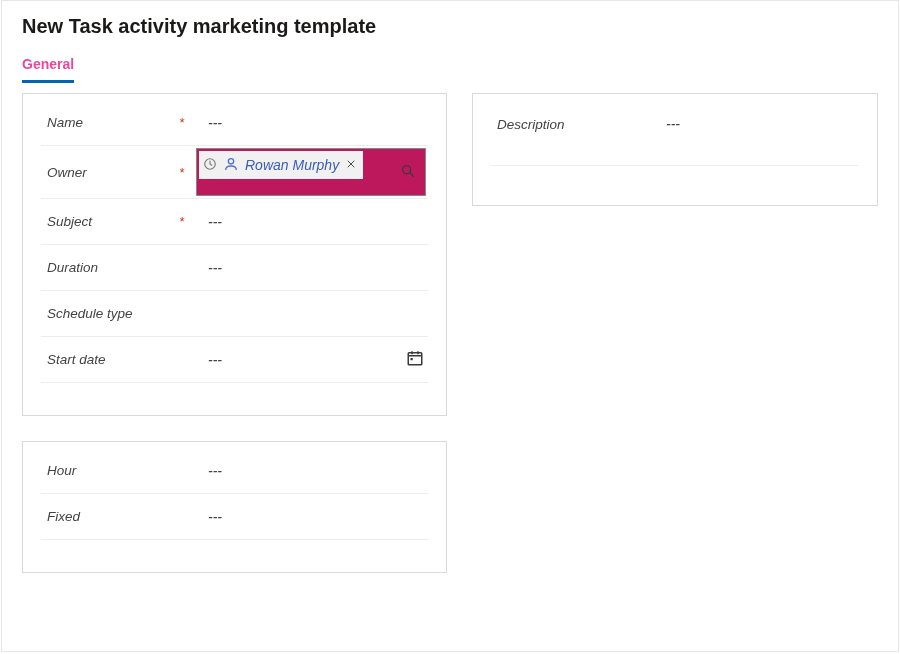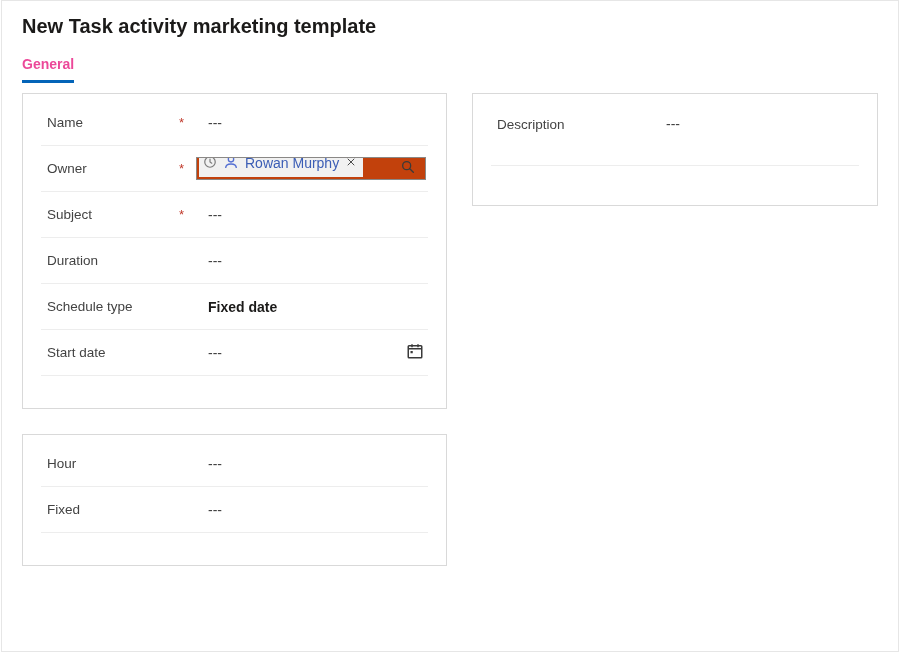--- a/index.html
+++ b/index.html
@@ -35,20 +35,21 @@
     font-size: 14px;
     font-weight: 600;
     color: #ec4899;
     border-bottom: 3px solid #0364B8;
     cursor: pointer;
   }
   .columns {
     display: flex;
     gap: 25px;
     align-items: flex-start;
+    font-style: italic;
   }
   .left-col { width: 425px; }
   .right-col { flex: 1; }
   .card {
     border: 1px solid #d9d9d9;
     padding: 6px 18px 14px 18px;
     background: #fff;
   }
   .left-col .card + .card { margin-top: 25px; }
   .section-title {
@@ -92,25 +93,25 @@
     font-size: 14px;
     color: #323130;
   }
   .value-cell.bold { font-weight: 600; color:#1b1a19; }
   .value-cell.muted { color: #434343; }
   .date-row .value-cell { justify-content: space-between; padding-right: 4px; }
 
   
   .lookup {
     display: flex;
-    align-items: flex-end;
+    align-items: flex-start;
     width: 230px;
-    height: 23px;
+    height: 48px;
     border: 1px solid #8a8886;
-    background: #c2410c;
+    background: #be185d;
     overflow: hidden;
   }
   .lookup .chip {
     display: flex;
     align-items: center;
     background: #f1f1f1;
     height: 28px;
     margin: 2px;
     padding: 0 6px 0 4px;
     gap: 6px;
@@ -219,21 +220,20 @@
           <div class="label-cell">
             <span>Duration</span>
           </div>
           <div class="value-cell muted">---</div>
         </div>
 
         <div class="field-row">
           <div class="label-cell">
             <span>Schedule type</span>
           </div>
-          <div class="value-cell bold">Fixed date</div>
         </div>
 
         <div class="field-row date-row">
           <div class="label-cell">
             <span>Start date</span>
           </div>
           <div class="value-cell muted">
             <span>---</span>
             <span class="ico-cal">
               <svg viewBox="0 0 24 24">

